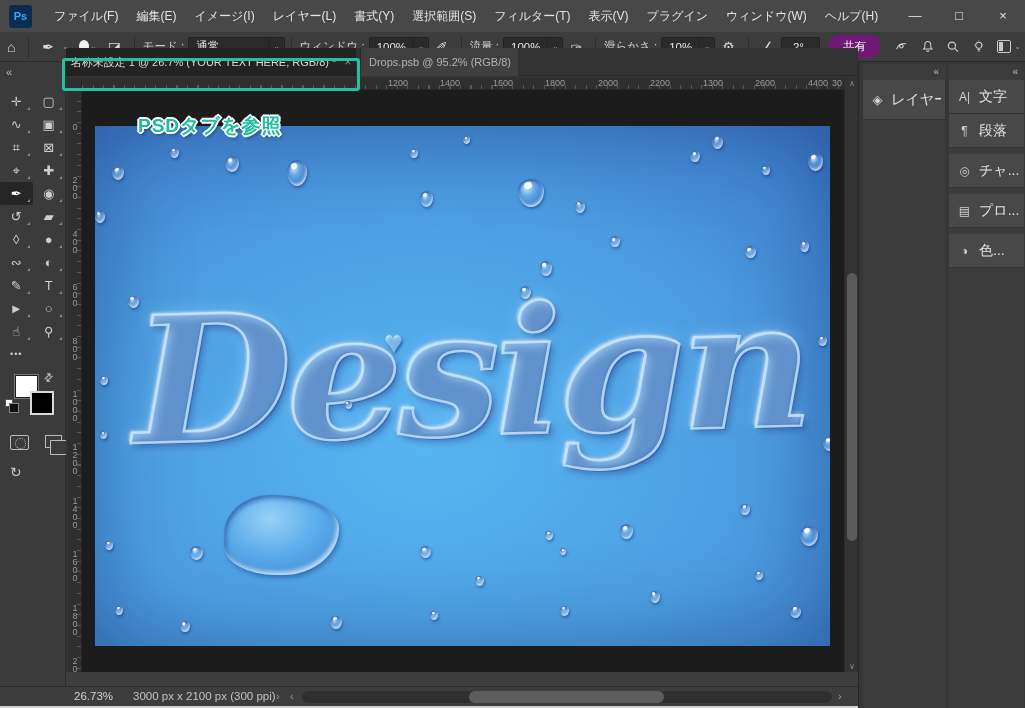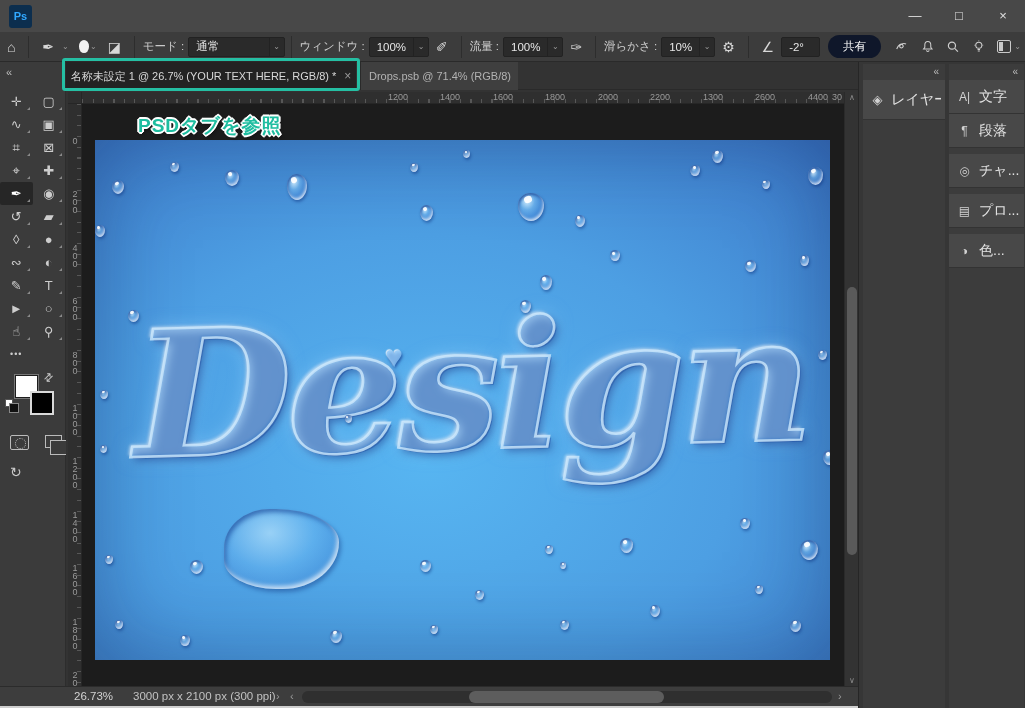--- a/index.html
+++ b/index.html
@@ -23,21 +23,21 @@
     font-size:11.5px; color:#d6d6d6; }
   .ob-icon { color:#d8d8d8; font-size:14px; padding:0 7px; }
   .ob-divider { width:1px; height:22px; background:#2d2d2d; margin:0 6px; }
   .ob-label { color:#cfcfcf; margin:0 4px 0 2px; white-space:nowrap; }
   .field { display:flex; align-items:center; background:#2a2a2a; border:1px solid #222;
     border-radius:2px; height:20px; color:#e6e6e6; }
   .field .val { padding:0 7px; white-space:nowrap; }
   .field .dd { width:15px; align-self:stretch; border-left:1px solid #222; color:#9a9a9a;
     font-size:8px; display:flex; align-items:center; justify-content:center; }
   .mini-dd { color:#9a9a9a; font-size:8px; margin:0 4px 0 1px; }
-  #share-btn { background:#0f172a; color:#fff; border-radius:12px; padding:4px 15px;
+  #share-btn { background:#701a75; color:#fff; border-radius:12px; padding:4px 15px;
     font-size:11.5px; margin:0 8px; white-space:nowrap; }
   .svgicon { width:17px; height:17px; margin:0 6px; }
   #workspace-icon { width:17px; height:13px; border:1px solid #c9c9c9; border-radius:2px;
     margin:0 2px 0 6px; position:relative; }
   #workspace-icon::after { content:""; position:absolute; left:1px; top:1px; bottom:1px;
     width:4px; background:#c9c9c9; }
   #brush-dot { width:13px; height:13px; background:#f2f2f2; border-radius:50%; margin-left:6px; }
   
   #toolbar { position:absolute; left:0; top:62px; width:66px; height:624px;
     background:#3b3b3b; border-right:1px solid #2d2d2d; }
@@ -63,21 +63,21 @@
     width:8px; height:8px; background:#111; border:1px solid #888; }
   #mask-row { display:flex; gap:16px; padding-left:10px; margin-top:10px; }
   #quickmask-icon { width:19px; height:15px; border:1px solid #bbb; border-radius:2px; position:relative; }
   #quickmask-icon::after { content:""; position:absolute; left:4px; top:2px; width:9px; height:9px;
     border:1px dotted #bbb; border-radius:50%; }
   #screenmode-icon { width:17px; height:13px; border:1px solid #bbb; position:relative; }
   #screenmode-icon::after { content:""; position:absolute; left:4px; top:4px; width:17px; height:13px;
     border:1px solid #bbb; background:#3b3b3b; }
   #rotate-row { padding-left:10px; margin-top:14px; color:#c9c9c9; font-size:14px; }
   
-  #docarea { position:absolute; left:66px; top:62px; width:792px; height:624px; background:#333; }
+  #docarea { position:absolute; left:66px; top:48px; width:792px; height:624px; background:#333; }
   #tabbar { position:absolute; left:0; top:0; width:792px; height:28px; background:#333;
     border-bottom:1px solid #2a2a2a; }
   .tab { position:absolute; top:0; height:28px; display:flex; align-items:center;
     font-size:11px; white-space:nowrap; overflow:hidden; }
   #tab-active { left:0; width:290px; background:#232323; color:#d8d8d8; justify-content:center; }
   #tab-inactive { left:294px; width:158px; background:#3f3f3f; color:#b2b2b2;
     border-left:1px solid #2a2a2a; padding:0 8px; }
   .tab .close { margin-left:8px; color:#999; font-size:12px; }
   #ruler-top { position:absolute; left:16px; top:30px; width:762px; height:12px; background:#2f2f2f;
     border-bottom:1px solid #262626; overflow:hidden;
@@ -157,20 +157,33 @@
     text-shadow:-1px -1px 0 #fff,1px -1px 0 #fff,-1px 1px 0 #fff,1px 1px 0 #fff,
       0 -2px 0 #fff,0 2px 0 #fff,-2px 0 0 #fff,2px 0 0 #fff,2px 3px 3px rgba(0,0,0,.35); }
 </style>
 </head>
 <body>
 
 <div id="app">
 
   <div id="titlebar">
     <div id="ps-logo">Ps</div>
+    <div id="menu-items" style="display: flex;">
+        <span class="menu-item">ファイル(F)</span>
+        <span class="menu-item">編集(E)</span>
+        <span class="menu-item">イメージ(I)</span>
+        <span class="menu-item">レイヤー(L)</span>
+        <span class="menu-item">書式(Y)</span>
+        <span class="menu-item">選択範囲(S)</span>
+        <span class="menu-item">フィルター(T)</span>
+        <span class="menu-item">表示(V)</span>
+        <span class="menu-item">プラグイン</span>
+        <span class="menu-item">ウィンドウ(W)</span>
+        <span class="menu-item">ヘルプ(H)</span>
+      </div>
     <div id="win-controls">
       <span class="winbtn">—</span>
       <span class="winbtn">□</span>
       <span class="winbtn">×</span>
     </div>
   </div>
 
   <div id="optionsbar">
     <span class="ob-icon">⌂</span>
     <span class="ob-divider"></span>
@@ -275,21 +288,21 @@
     <div id="rotate-row"><span>↻</span></div>
   </div>
 
   <div id="docarea">
     <div id="tabbar">
       <div class="tab" id="tab-active">
         <span>名称未設定 1 @ 26.7% (YOUR TEXT HERE, RGB/8) *</span>
         <span class="close">×</span>
       </div>
       <div class="tab" id="tab-inactive">
-        <span>Drops.psb @ 71.4% (RGB/8)</span>
+        <span>Drops.psb @ 95.2% (RGB/8)</span>
 
       </div>
     </div>
     <div id="ruler-corner"></div>
     <div id="ruler-top">
         <span class="rlab" style="left: 306px;">1200</span>
         <span class="rlab" style="left: 358px;">1400</span>
         <span class="rlab" style="left: 411px;">1600</span>
         <span class="rlab" style="left: 463px;">1800</span>
         <span class="rlab" style="left: 516px;">2000</span>

